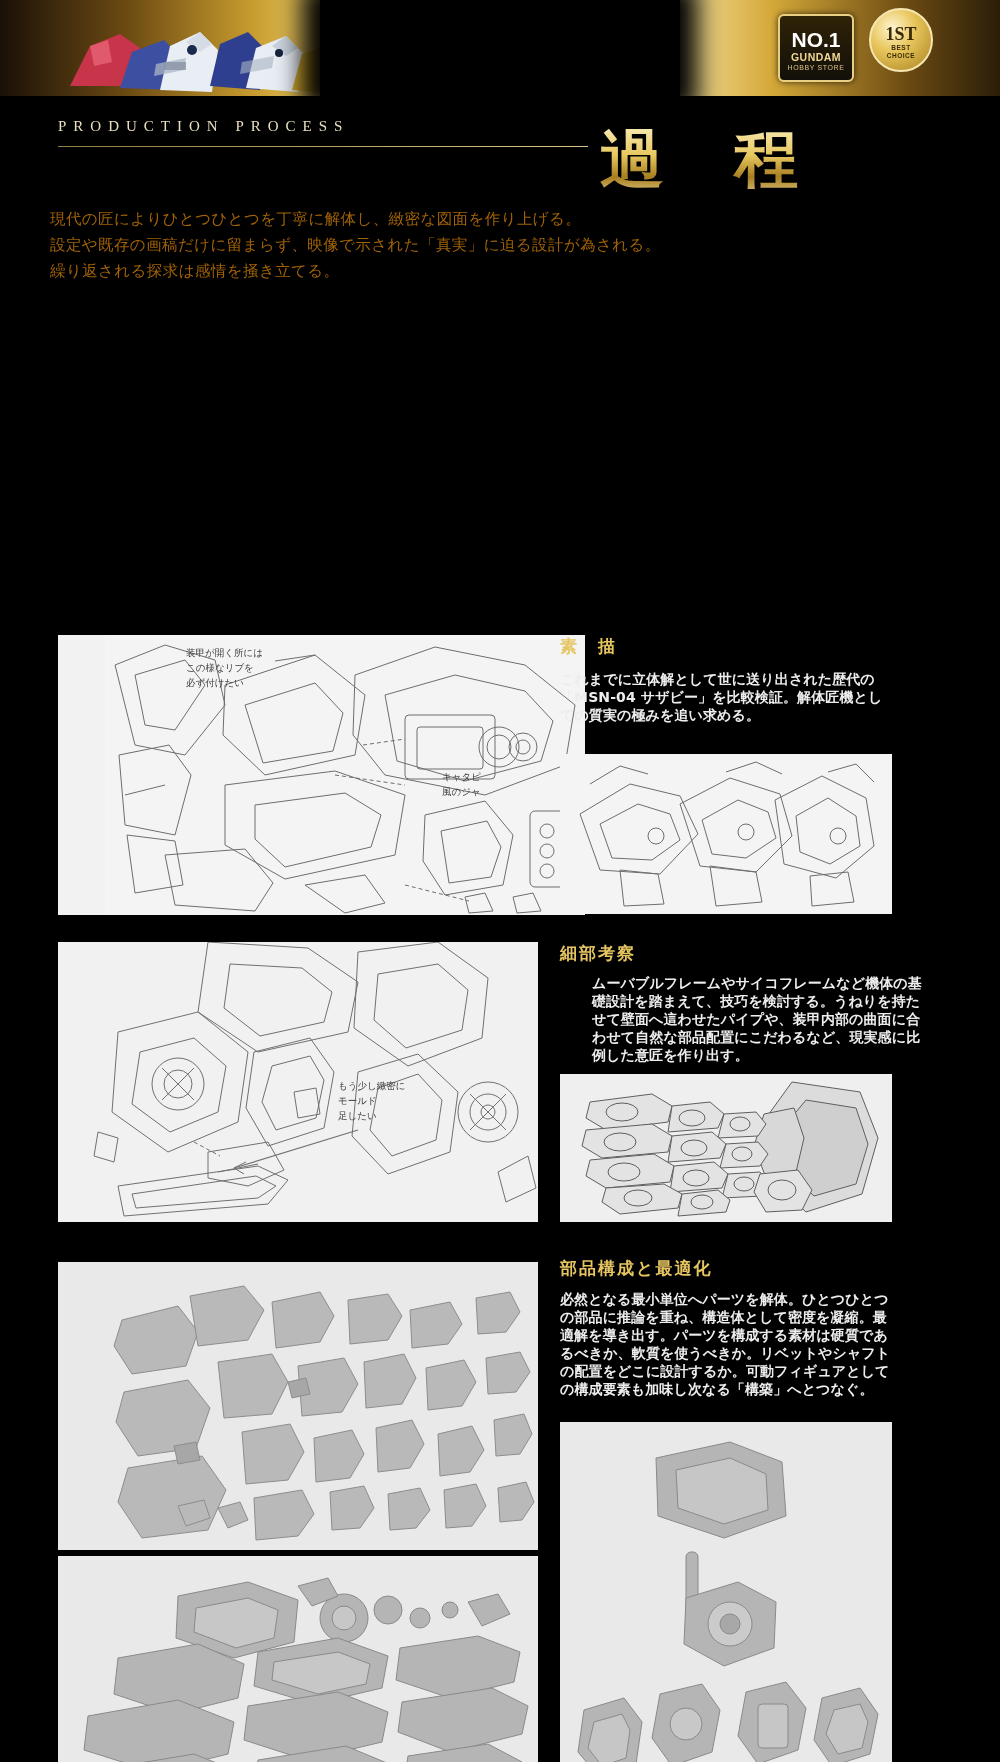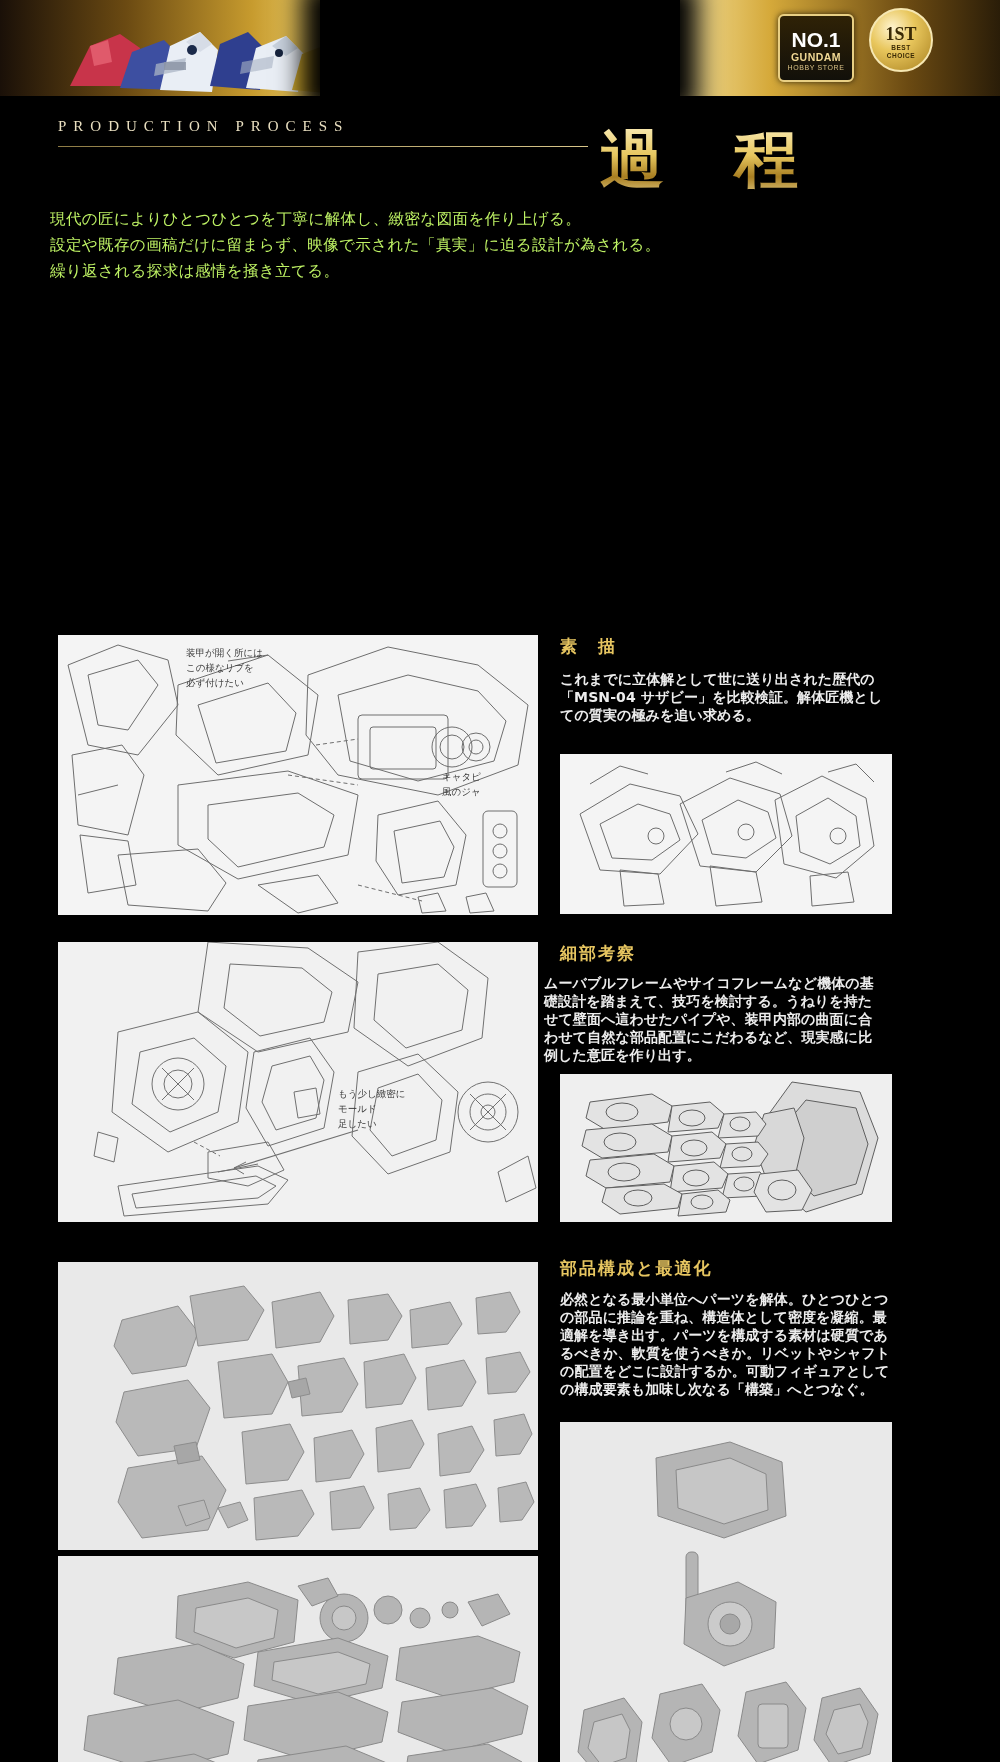--- a/index.html
+++ b/index.html
@@ -190,21 +190,21 @@
     -webkit-background-clip: text;
     background-clip: text;
     color: transparent;
   }
   .lead {
     position: absolute;
     left: 50px; top: 110px;
     font-family: "DejaVu Sans", sans-serif;
     font-size: 15.5px;
     line-height: 26px;
-    color: #bef264;
+    color: #a16207;
     letter-spacing: .4px;
   }
 
   
   .content {
     position: relative;
     padding: 0 0 40px 0;
   }
   .panel {
     position: absolute;
@@ -287,21 +287,21 @@
   <div class="eyebrow">PRODUCTION PROCESS</div>
   <div class="eyebrow-rule"></div>
   <div class="jp-title-gold">過 程</div>
   <div class="lead" style="white-space:pre-line">現代の匠によりひとつひとつを丁寧に解体し、緻密な図面を作り上げる。
 設定や既存の画稿だけに留まらず、映像で示された「真実」に迫る設計が為される。
 繰り返される探求は感情を掻き立てる。</div>
 </div>
 
 <div class="content">
 
-  <div class="panel" style="left:58px; top:313px; width:480px; height:280px;">
+  <div class="panel" style="left:58px; top:313px; width:480px; height:280px;padding-left:47px;">
     <svg width="480" height="280" viewBox="0 0 480 280">
       <rect width="480" height="280" fill="#f4f4f4"></rect>
       <g stroke="#6e6e6e" fill="none" stroke-width="1">
         <path d="M10 30 L60 10 L110 25 L120 70 L80 120 L30 110 Z"></path>
         <path d="M30 40 L80 25 L100 50 L70 95 L40 90 Z"></path>
         <path d="M14 120 L64 110 L86 140 L70 200 L20 190 Z"></path>
         <path d="M22 200 L70 206 L78 250 L30 258 Z"></path>
         <path d="M120 50 L210 20 L260 60 L250 120 L160 140 L118 100 Z"></path>
         <path d="M140 70 L210 48 L238 78 L228 116 L158 128 Z"></path>
         <path d="M250 40 L330 12 L420 30 L470 70 L460 130 L380 160 L280 140 L248 100 Z"></path>
@@ -390,27 +390,27 @@
         <path d="M60 244 L200 224 L230 238 L210 262 L66 274 Z"></path>
         <path d="M74 252 L198 234 L218 244 L200 256 L78 266 Z"></path>
         <path d="M160 230 L200 222"></path>
         <path d="M136 200 L162 214" stroke-dasharray="4 3"></path>
         <path d="M176 226 L300 188" stroke-width="1.2"></path>
         <path d="M176 226 L188 220 M176 226 L186 232"></path>
         <path d="M440 230 L470 214 L478 246 L448 260 Z"></path>
         <path d="M40 190 L60 196 L56 220 L36 214 Z"></path>
       </g>
     </svg>
-    <div class="sketch-note" style="left:280px; top:144px; white-space:pre-line">もう少し緻密に
+    <div class="sketch-note" style="left:280px; top:136px; white-space:pre-line">もう少し緻密に
 モールド
 足したい</div>
   </div>
 
   <div class="sec-head" style="left:560px; top:620px;">細部考察</div>
-  <div class="sec-body" style="left:544px; top:652px; width:334px;">ムーバブルフレームやサイコフレームなど機体の基礎設計を踏まえて、技巧を検討する。うねりを持たせて壁面へ這わせたパイプや、装甲内部の曲面に合わせて自然な部品配置にこだわるなど、現実感に比例した意匠を作り出す。</div>
+  <div class="sec-body" style="left:592px; top:652px; width:334px;">ムーバブルフレームやサイコフレームなど機体の基礎設計を踏まえて、技巧を検討する。うねりを持たせて壁面へ這わせたパイプや、装甲内部の曲面に合わせて自然な部品配置にこだわるなど、現実感に比例した意匠を作り出す。</div>
 
   <div class="panel" style="left:560px; top:752px; width:332px; height:148px;">
     <svg width="332" height="148" viewBox="0 0 332 148">
       <rect width="332" height="148" fill="#efefef"></rect>
       <g stroke="#5f5f5f" fill="#e3e3e3" stroke-width="1">
         <path d="M232 8 L300 18 L318 64 L302 120 L246 138 L208 104 L206 44 Z" fill="#dcdcdc"></path>
         <path d="M246 26 L296 34 L308 70 L296 110 L254 122 L226 96 L226 50 Z" fill="#cfcfcf"></path>
         <path d="M204 40 L234 34 L244 64 L236 98 L206 104 L194 72 Z" fill="#d8d8d8"></path>
         <g>
           <path d="M30 28 L92 20 L112 32 L108 48 L46 56 L26 44 Z"></path>

